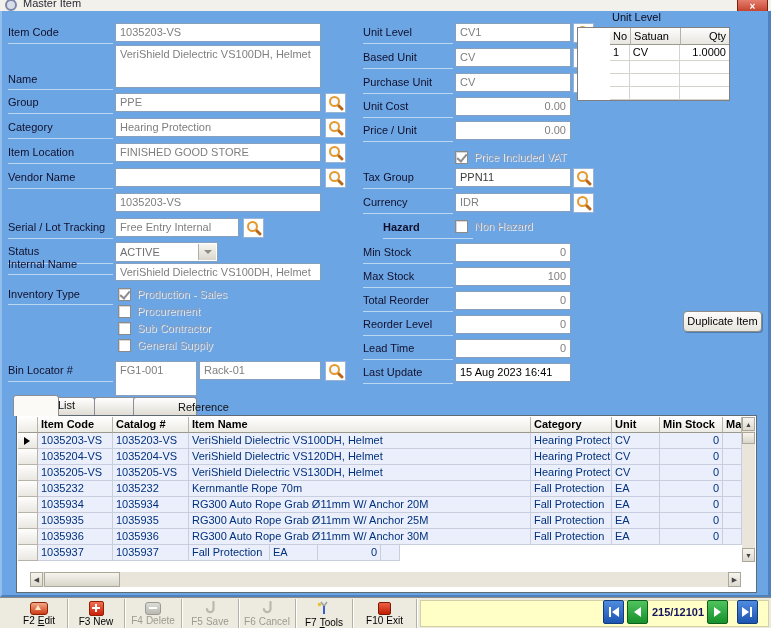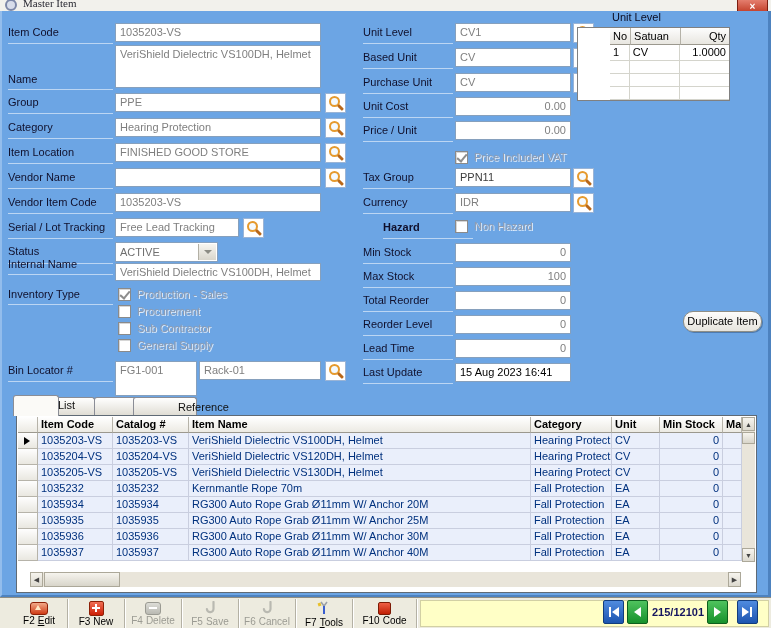--- a/index.html
+++ b/index.html
@@ -1,20 +1,20 @@
 <!DOCTYPE html>
 <html><head>
 <meta charset="utf-8">
 <style>
   html,body{margin:0;padding:0;background:#fff;}
   #app{position:relative;width:771px;height:628px;overflow:hidden;
        font-family:"Liberation Sans",sans-serif;font-size:11px;background:#f0efe9;}
 
   
-  .titlebar{position:absolute;left:0;top:0;width:771px;height:11px;background:#f2f1ec;font-family:Liberation Serif, serif;}
+  .titlebar{position:absolute;left:0;top:0;width:771px;height:11px;background:#f2f1ec;}
   .gear{position:absolute;left:5px;top:-1px;width:8px;height:8px;border:2px solid #7d88a8;
         border-radius:50%;background:#d8ddea;}
   .wtitle{position:absolute;left:23px;top:-3px;font-size:11px;color:#2a2a33;}
   .closebtn{position:absolute;left:737px;top:-6px;width:29px;height:18px;
         background:linear-gradient(#f2988a,#c03a24);border:1px solid #7c1e10;border-radius:3px;
         display:flex;align-items:flex-end;justify-content:center;}
   .closebtn .xg{color:#fff;font-weight:bold;font-size:10px;line-height:12px;}
 
   
   .formbg{position:absolute;left:0;top:11px;width:771px;height:586px;background:#6ca5e4;
@@ -60,21 +60,21 @@
   .mhrow,.mr{display:flex;}
   .mh{height:17px;line-height:16px;background:linear-gradient(#fdfdfd,#e8e6e0);
       border-right:1px solid #b5b2a8;border-bottom:1px solid #9b988e;padding:0 3px;
       box-sizing:border-box;color:#000;}
   .mc{border-right:1px solid #d4d4cc;border-bottom:1px solid #d4d4cc;padding:0 3px;
       box-sizing:border-box;color:#000;line-height:15px;height:16px;overflow:hidden;}
   .mr.small .mc{height:13px;}
   .w-no{width:24px;} .w-sat{width:64px;} .w-qty{width:63px;text-align:right;border-right:none;}
 
   .dupbtn{position:absolute;left:683px;top:311px;width:79px;height:21px;
-      background:linear-gradient(#fdfdfc,#e6e4dd);border:1px solid #8e8e86;border-radius:10px;
+      background:linear-gradient(#fdfdfc,#e6e4dd);border:1px solid #8e8e86;border-radius:4px;
       text-align:center;line-height:19px;color:#000;box-shadow:1px 1px 0 rgba(40,70,110,0.45);
       box-sizing:border-box;z-index:2;}
 
   
   .tab{position:absolute;top:397px;height:19px;background:linear-gradient(#ffffff,#dedbd2);
       border:1px solid #8a8d96;border-bottom:none;border-radius:3px 3px 0 0;text-align:center;
       line-height:18px;color:#111;box-sizing:border-box;z-index:3;padding-left:44px;}
   .tab.active{top:395px;height:21px;background:#fbfaf7;z-index:5;font-weight:normal;}
 
   
@@ -178,25 +178,24 @@
   <div class="mag" style="left:325px;top:118px"><span></span></div>
 
   <div class="lbl" style="left:8px;top:143px;width:105px;height:21px">Item Location</div>
   <div class="fld" style="left:115px;top:143px;width:206px;height:19px">FINISHED GOOD STORE</div>
   <div class="mag" style="left:325px;top:143px"><span></span></div>
 
   <div class="lbl" style="left:8px;top:168px;width:105px;height:21px">Vendor Name</div>
   <div class="fld" style="left:115px;top:168px;width:206px;height:19px"></div>
   <div class="mag" style="left:325px;top:168px"><span></span></div>
 
-  <div class="lbl" style="left:8px;top:193px;width:105px;height:21px">Vendor Item Code</div>
   <div class="fld" style="left:115px;top:193px;width:206px;height:19px">1035203-VS</div>
 
   <div class="lbl" style="left:8px;top:218px;width:105px;height:21px">Serial / Lot Tracking</div>
-  <div class="fld" style="left:115px;top:218px;width:124px;height:19px">Free Lead Tracking</div>
+  <div class="fld" style="left:115px;top:218px;width:124px;height:19px">Free Entry Internal</div>
   <div class="mag" style="left:243px;top:218px"><span></span></div>
 
   <div class="lbl" style="left:8px;top:242px;width:105px;height:22px">Status</div>
   <div class="combo">
     <span class="cval">ACTIVE</span>
     <span class="cbtn">
         <span class="carr"></span>
       </span>
   </div>
 
@@ -388,21 +387,20 @@
           <span class="cell cc2">RG300 Auto Rope Grab Ø11mm W/ Anchor 30M</span>
           <span class="cell cc3">Fall Protection</span>
           <span class="cell cc4">EA</span>
           <span class="cell cc5">0</span>
           <span class="cell ccma"></span>
         </div>
         <div class="trow">
           <span class="cell mkr"></span>
           <span class="cell cc0">1035937</span>
           <span class="cell cc1">1035937</span>
-          <span class="cell cc2">RG300 Auto Rope Grab Ø11mm W/ Anchor 40M</span>
           <span class="cell cc3">Fall Protection</span>
           <span class="cell cc4">EA</span>
           <span class="cell cc5">0</span>
           <span class="cell ccma"></span>
         </div>
       </div>
 
     <div class="vscroll">
       <span class="sbtn" style="left:0;top:0;width:13px;height:14px">▲</span>
       <span class="sthumb" style="left:0;top:15px;width:13px;height:12px"></span>
@@ -443,21 +441,21 @@
     <div class="tbtn" style="left:296px">
       <span class="ticon"><svg width="14" height="14" viewBox="0 0 14 14">
             <path d="M4 1 L7 5 M10 1 L7 5" stroke="#9aa0a8" stroke-width="1.6" fill="none"></path>
             <path d="M7 5 V13" stroke="#3a5fd0" stroke-width="2"></path>
             <rect x="1" y="2" width="3" height="3" fill="#e8c02a" transform="rotate(-20 2.5 3.5)"></rect>
           </svg></span>
       <span class="tlabel"><span class="fsp">F7</span><span class="hot">T</span><span>ools</span></span>
     </div>
     <div class="tbtn" style="left:353px;width:64px">
       <span class="ticon exit-icon"></span>
-      <span class="tlabel"><span class="fsp">F10</span><span class="hot"></span><span>Code</span></span>
+      <span class="tlabel"><span class="fsp">F10</span><span class="hot"></span><span>Exit</span></span>
     </div>
     <div class="statusbox"></div>
   </div>
 
   <div class="record">215/12101</div>
   <div class="navbtn blue" style="left:603px">
       <span class="vbar"></span>
       <span class="tri-l"></span>
     </div>
   <div class="navbtn green" style="left:627px">

